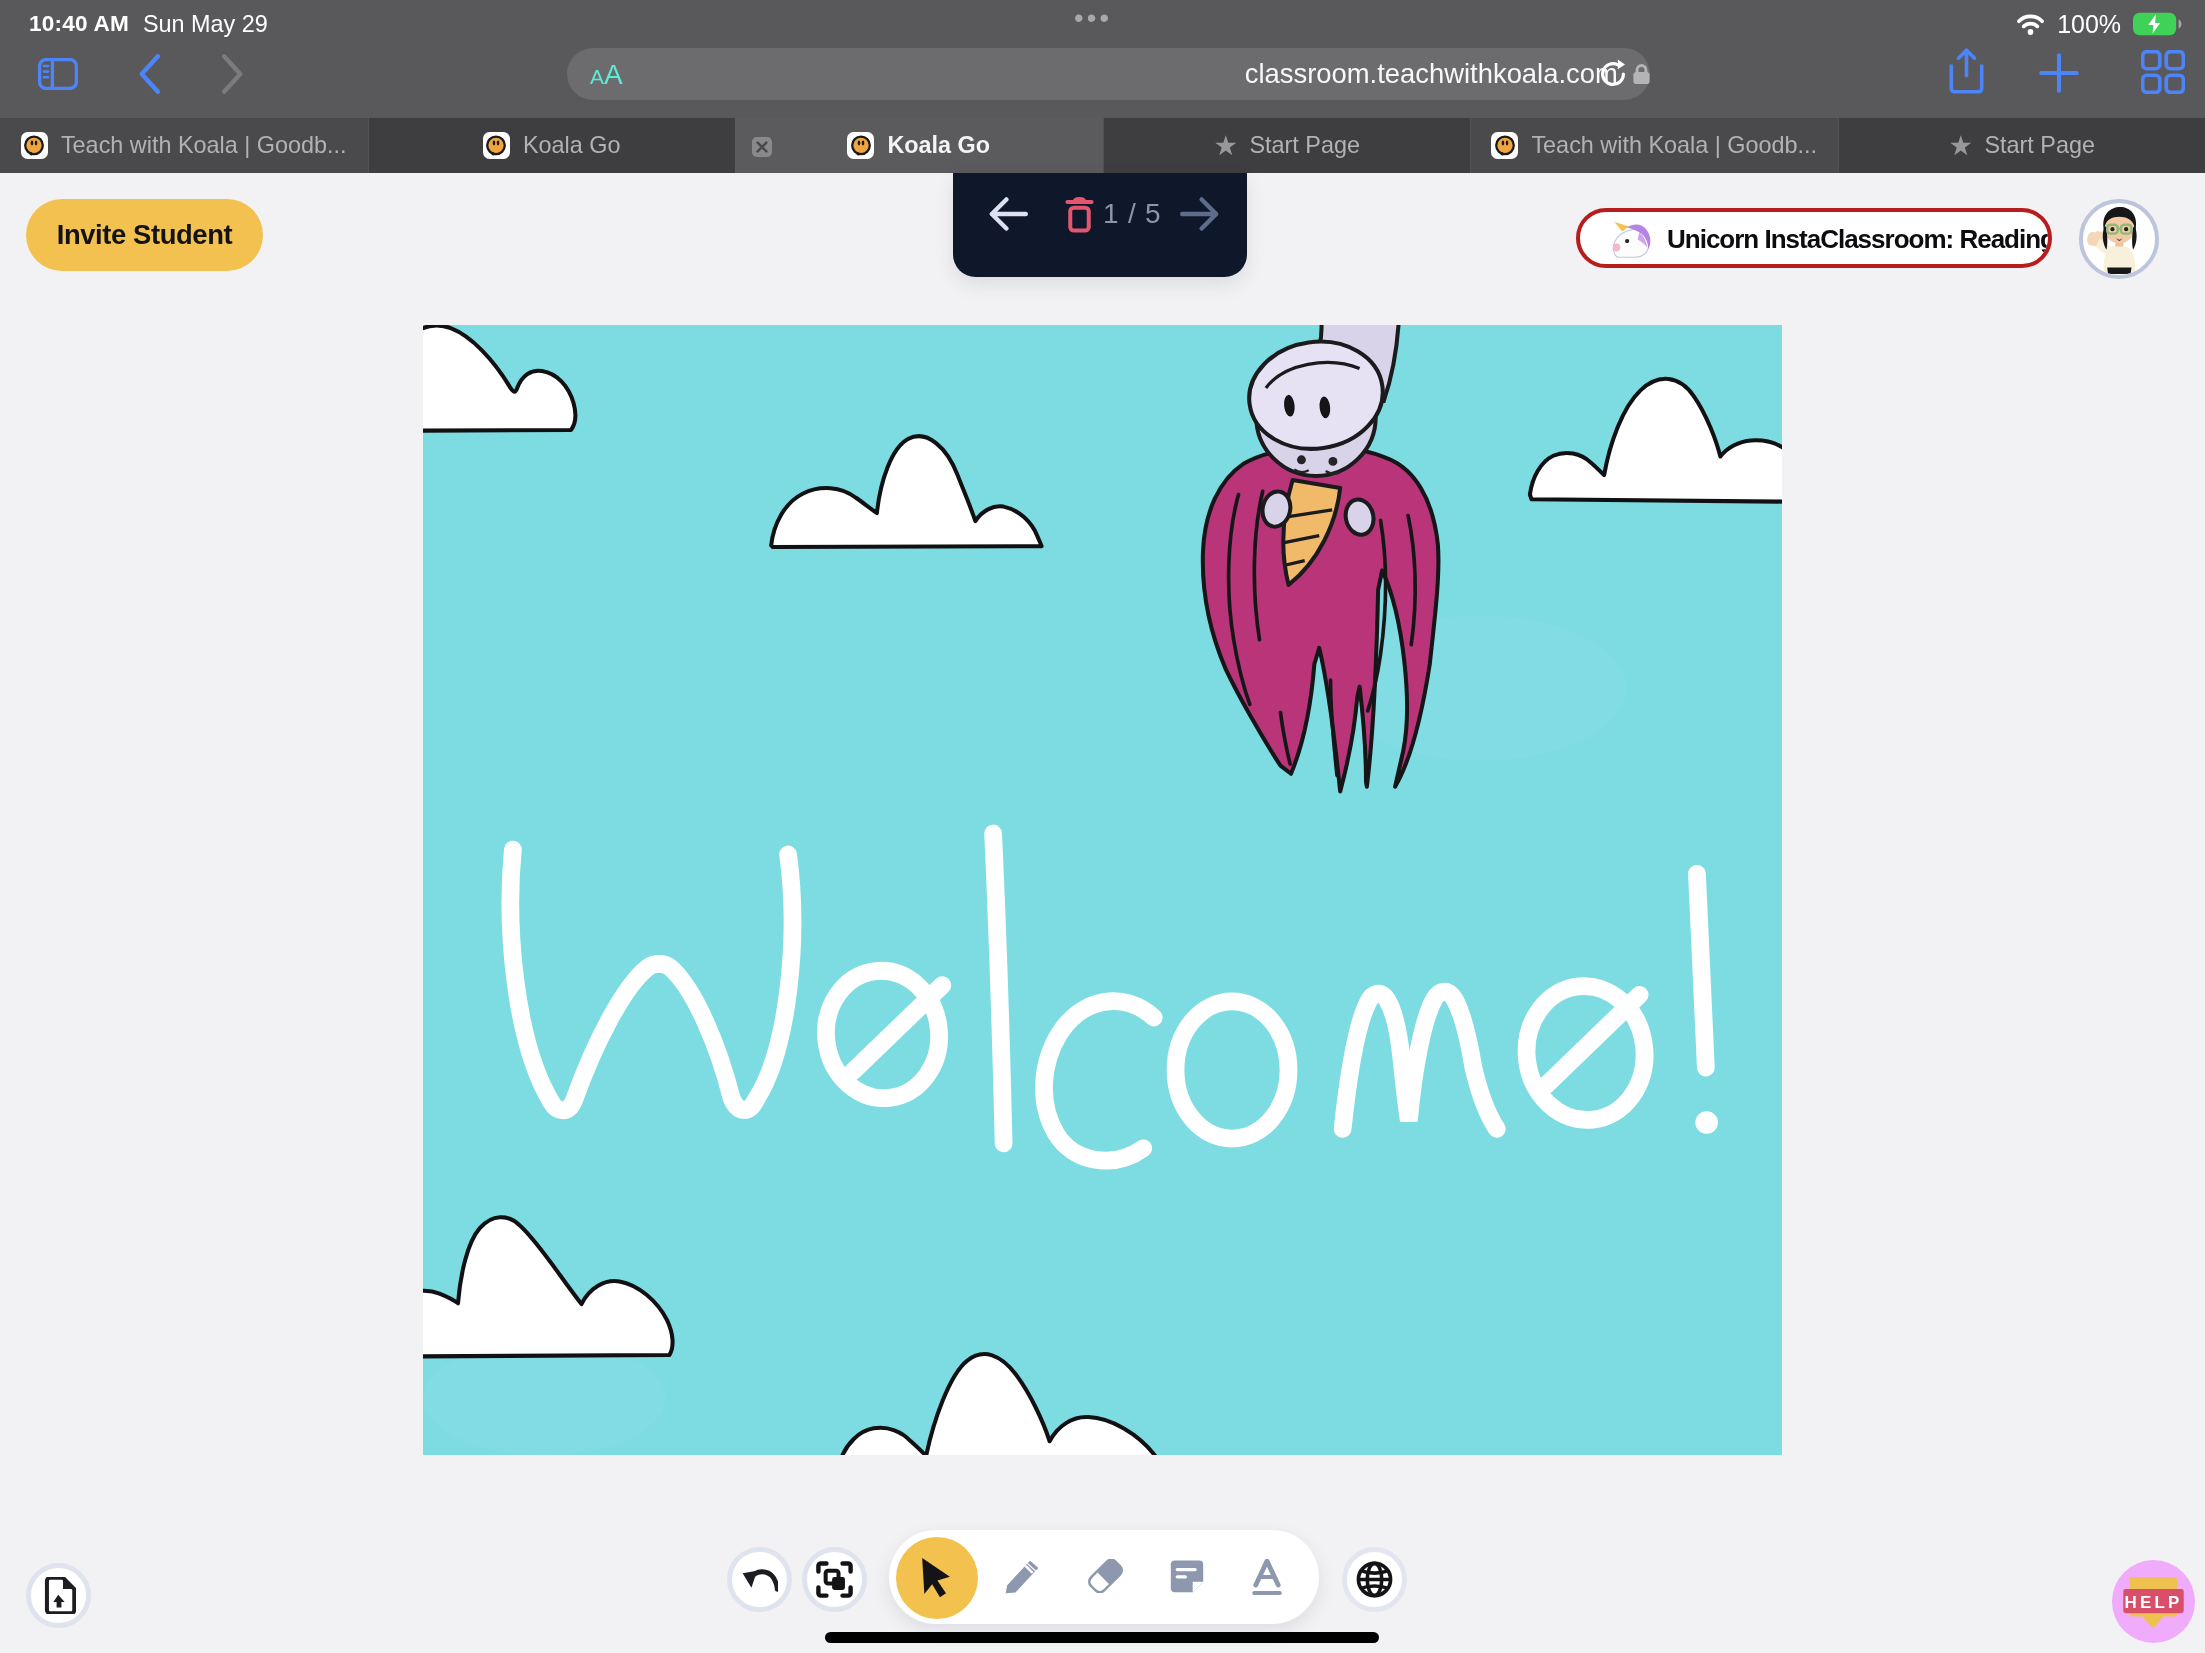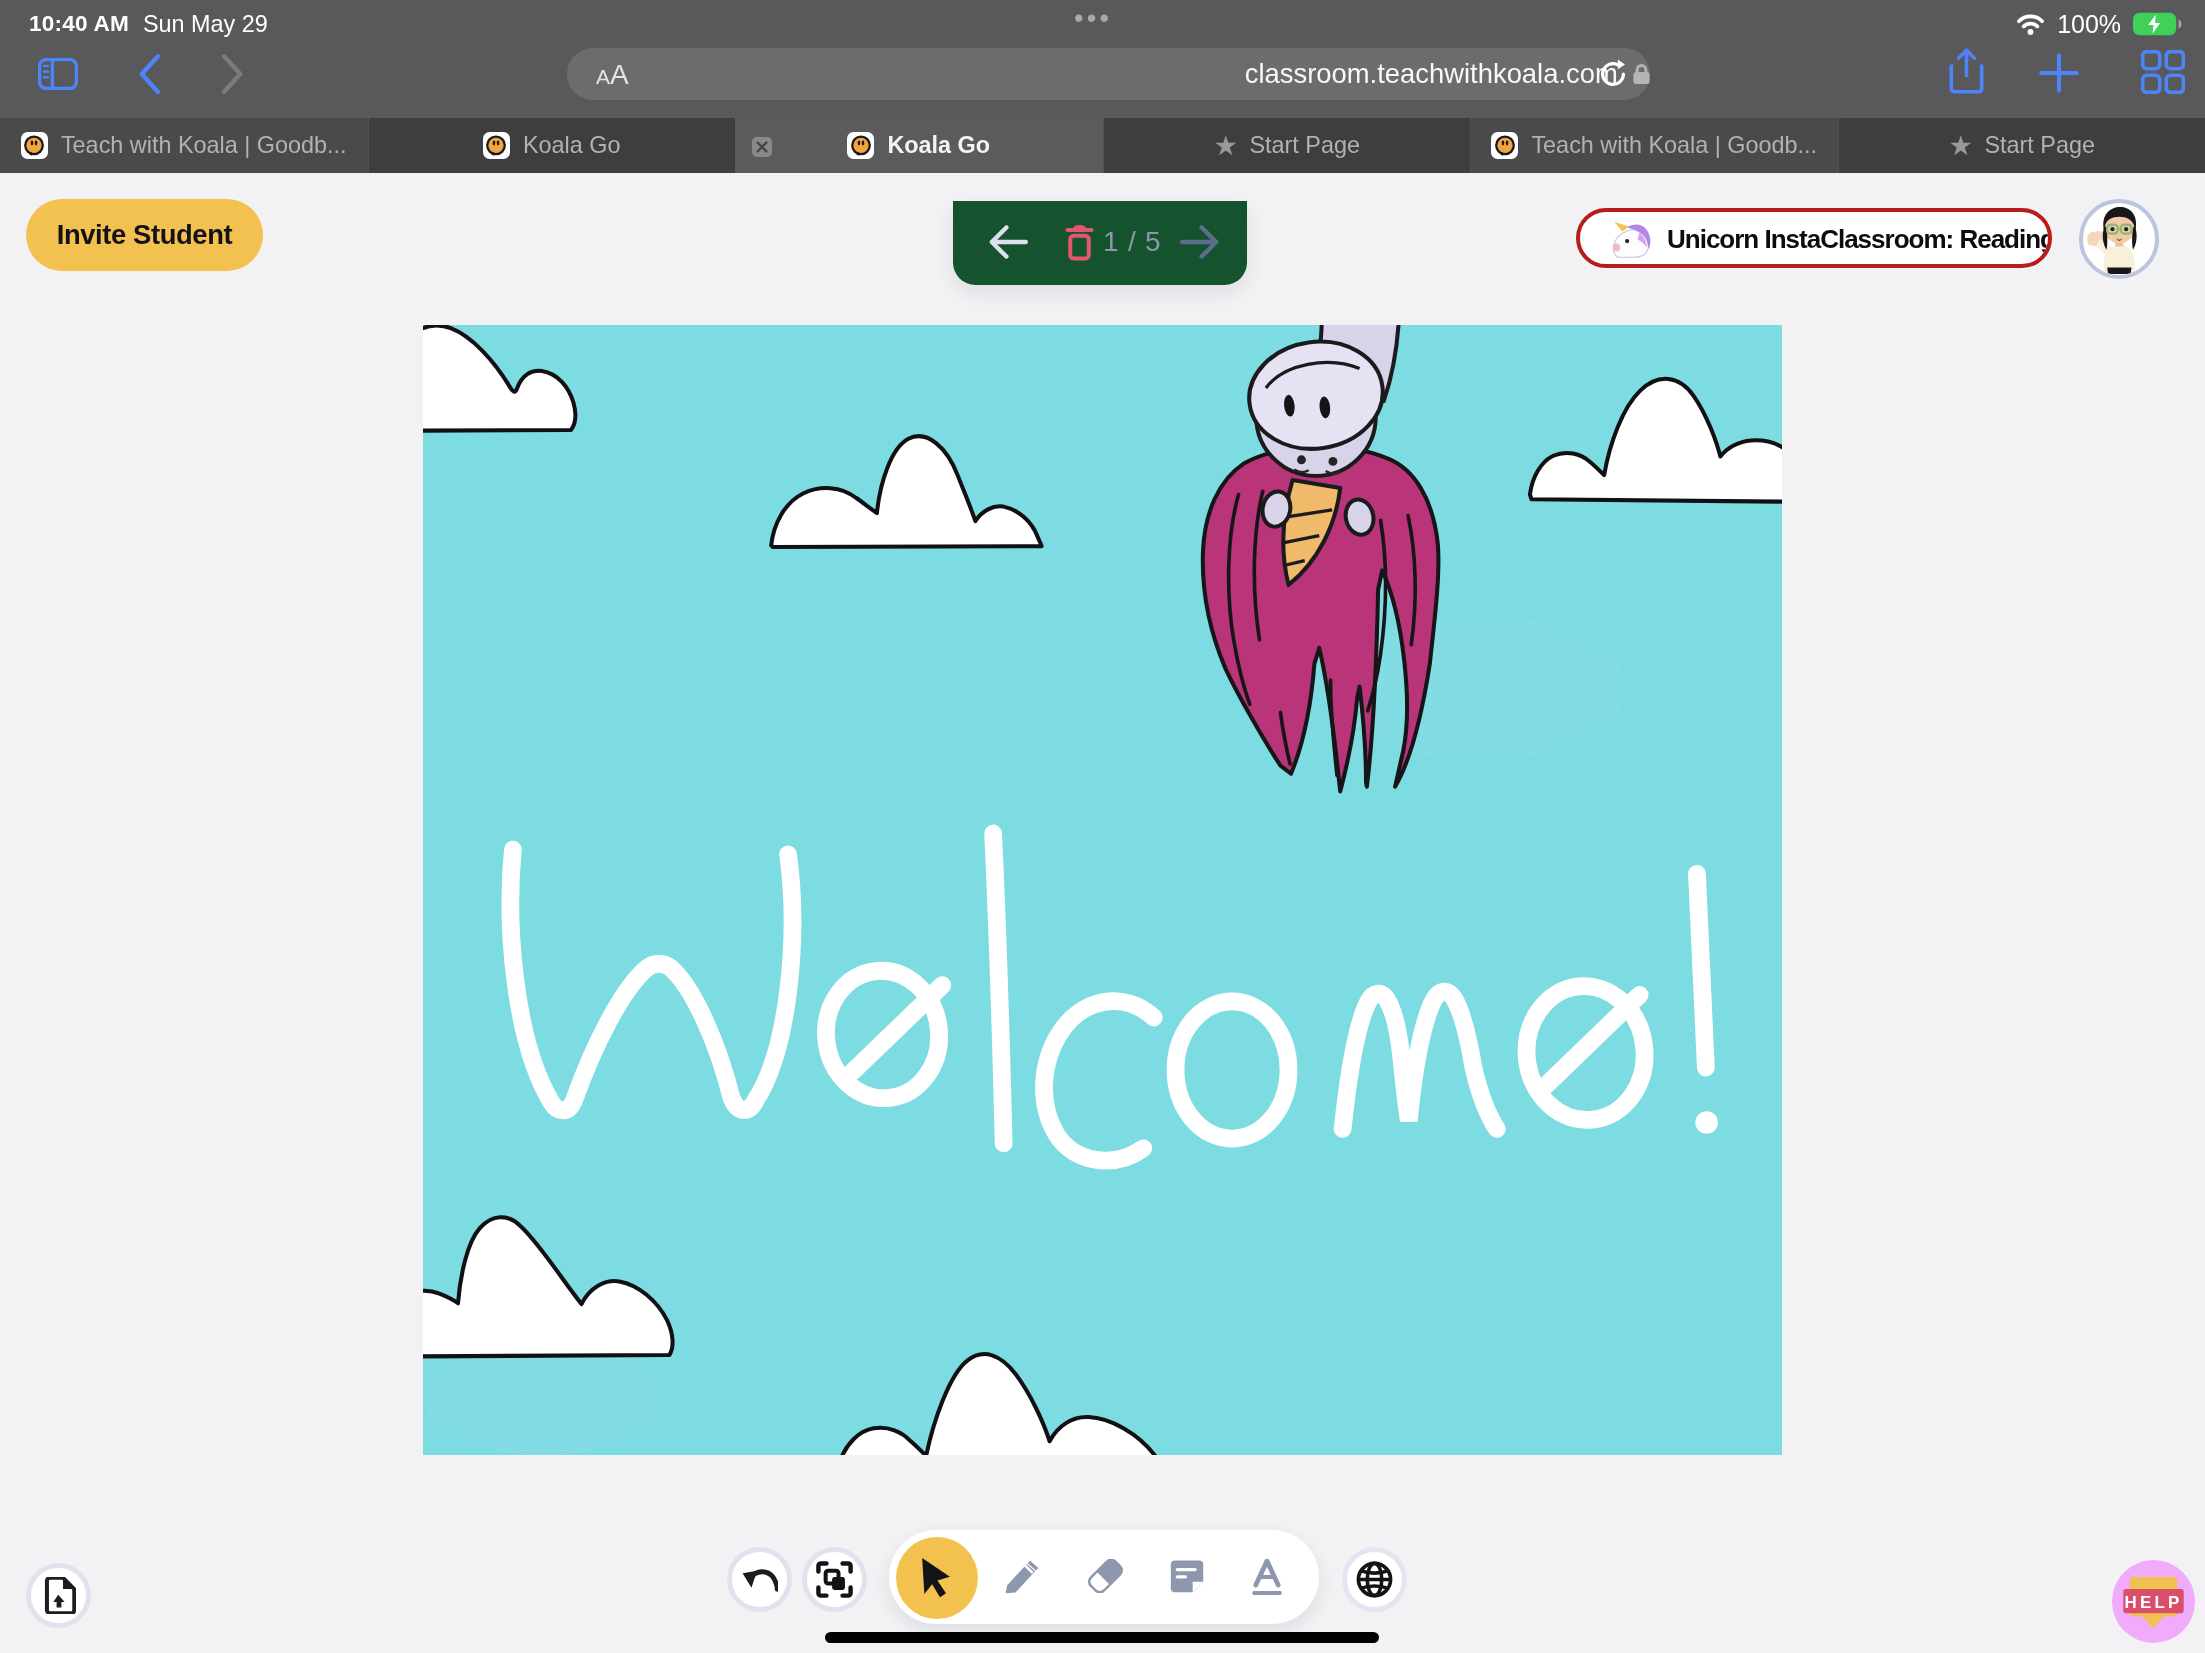--- a/index.html
+++ b/index.html
@@ -10,41 +10,41 @@
   #chrome { position:absolute; left:0; top:0; width:2205px; height:118px; background:#59595b; }
   #status { position:absolute; left:0; top:0; width:2205px; height:45px; color:#fff; }
   .sttime { position:absolute; left:29px; top:11.3px; font-size:22.6px; font-weight:700; letter-spacing:0.2px; }
   .stdate { position:absolute; left:143px; top:11.3px; font-size:23.4px; font-weight:400; }
   .stdots { position:absolute; left:1074px; top:1.6px; font-size:27.4px; color:#a8a8aa; letter-spacing:3.2px; }
   .stright { position:absolute; right:22.6px; top:9.7px; display:flex; align-items:center; gap:11.3px;text-align:center; }
   .stpct { font-size:25px; color:#fff; }
 
   
   #urlbar { position:absolute; left:567px; top:48px; width:1083px; height:52px; background:#6c6c6e; border-radius:26px; color:#f5f5f7; }
-  #urlbar .aa { position:absolute; left:29px; top:10.5px; font-size:28px; color:#e5e5e5; }
+  #urlbar .aa { position:absolute; left:23px; top:10.5px; font-size:28px; color:#5eead4; }
   #urlbar .aa span { font-size:21px; }
   #urlbar .urltext { position:absolute; left:0; right:0; top:9.7px; text-align:right; font-size:27.4px; color:#f8f8fa; }
   .tbico { position:absolute; top:48px; }
 
   
   #tabbar { position:absolute; left:0; top:118px; width:2205px; height:55px; background:#3e3e40; display:flex; }
   .tab { position:relative; width:368px; height:55px; display:flex; align-items:center; justify-content:center; gap:13px; background:#3e3e40; border-left:0.8px solid #525254; overflow:hidden; }
   .tab:first-child { border-left:none; }
   .tab.lite { background:#4a4a4c; }
   .tab.active { background:#5b5b5d; border-left:none; }
   .tabtitle { font-size:23.4px; color:#b2b2b4; white-space:nowrap; }
   .tab.active .tabtitle { color:#f4f4f6; }
   .tabstar { font-size:27.4px; color:#98989a; margin-right:-1.6px; }
   .favicon { width:27px; height:27px; background:#fff; border-radius:6.5px; display:flex; align-items:center; justify-content:center; flex:0 0 auto; }
   .closex { position:absolute; left:17px; top:19.4px; width:20px; height:20px; background:#89898b; border-radius:4.8px; display:flex; align-items:center; justify-content:center; }
 
   
   #invite { position:absolute; left:26px; top:199px; width:237px; height:72px; background:#f3c150; border-radius:36px; text-align:center; line-height:72px; font-size:27.4px; font-weight:700; color:#131316; letter-spacing:-0.4px; }
 
-  #navcard { position:absolute; left:953px; top:173px; width:294px; height:84px; background:#14532d; border-radius:0 0 22.6px 22.6px; box-shadow:0 8px 19.4px rgba(40,50,80,0.10);margin-top:28px; }
+  #navcard { position:absolute; left:953px; top:173px; width:294px; height:104px; background:#0f172a; border-radius:0 0 22.6px 22.6px; box-shadow:0 8px 19.4px rgba(40,50,80,0.10); }
   #navnum { position:absolute; left:150px; top:25px; font-size:28px; color:#8c96ab; letter-spacing:0.8px; }
 
   #classpill { position:absolute; left:1576px; top:208px; width:476px; height:60px; background:#fff; border:4px solid #b91c1c; border-radius:30px; overflow:hidden; white-space:nowrap; }
   #classpill .txt { position:absolute; left:87px; top:12px; font-size:26px; font-weight:700; color:#0d0d11; letter-spacing:-1px; }
 
   #avatar { position:absolute; left:2079px; top:199px; width:80px; height:80px; border-radius:50%; background:#fff; border:4.8px solid #bcc4de; overflow:hidden; }
 
   
   #canvas { position:absolute; left:423px; top:325px; width:1359px; height:1130px; background:#7cdce2; }
 

